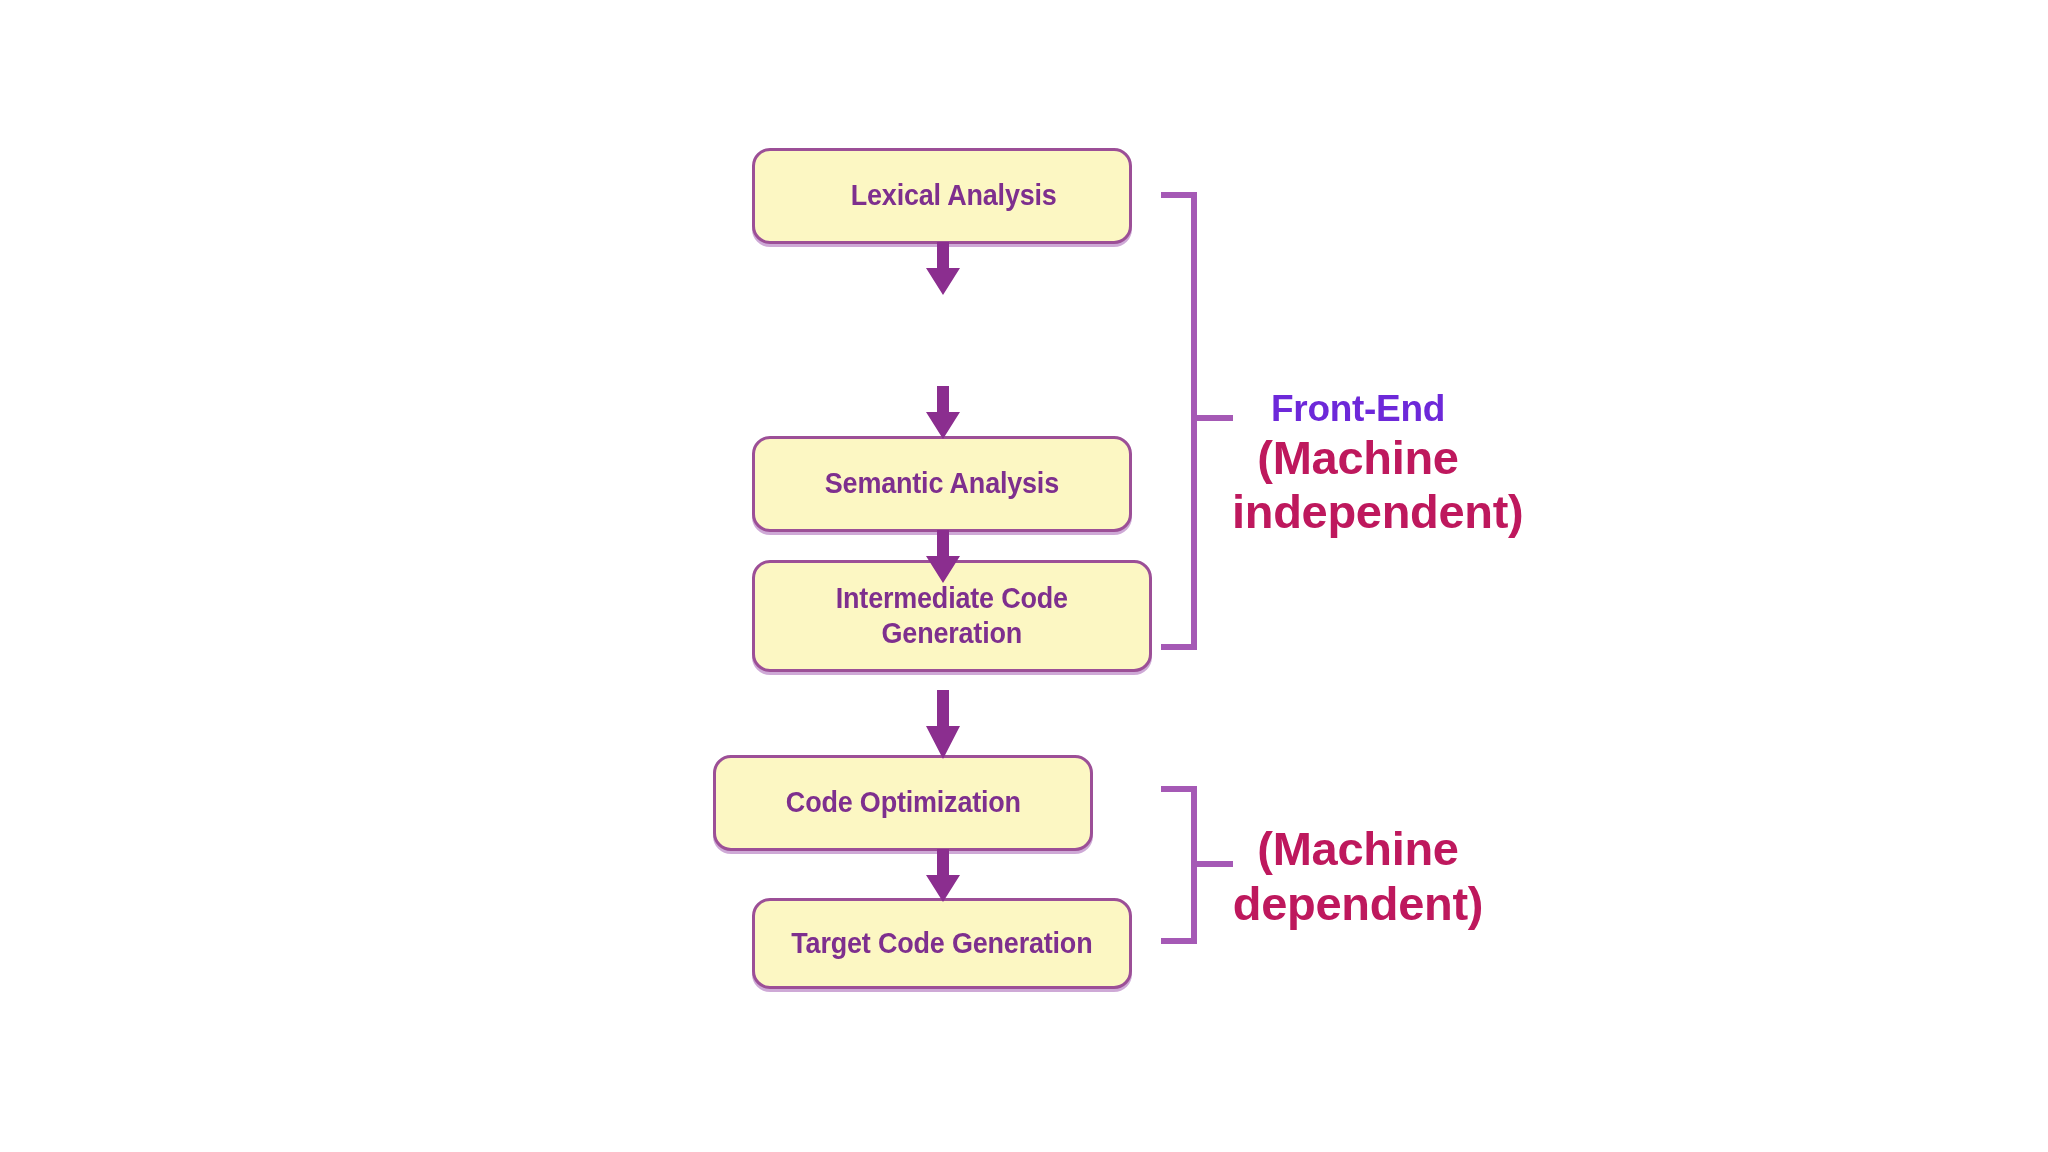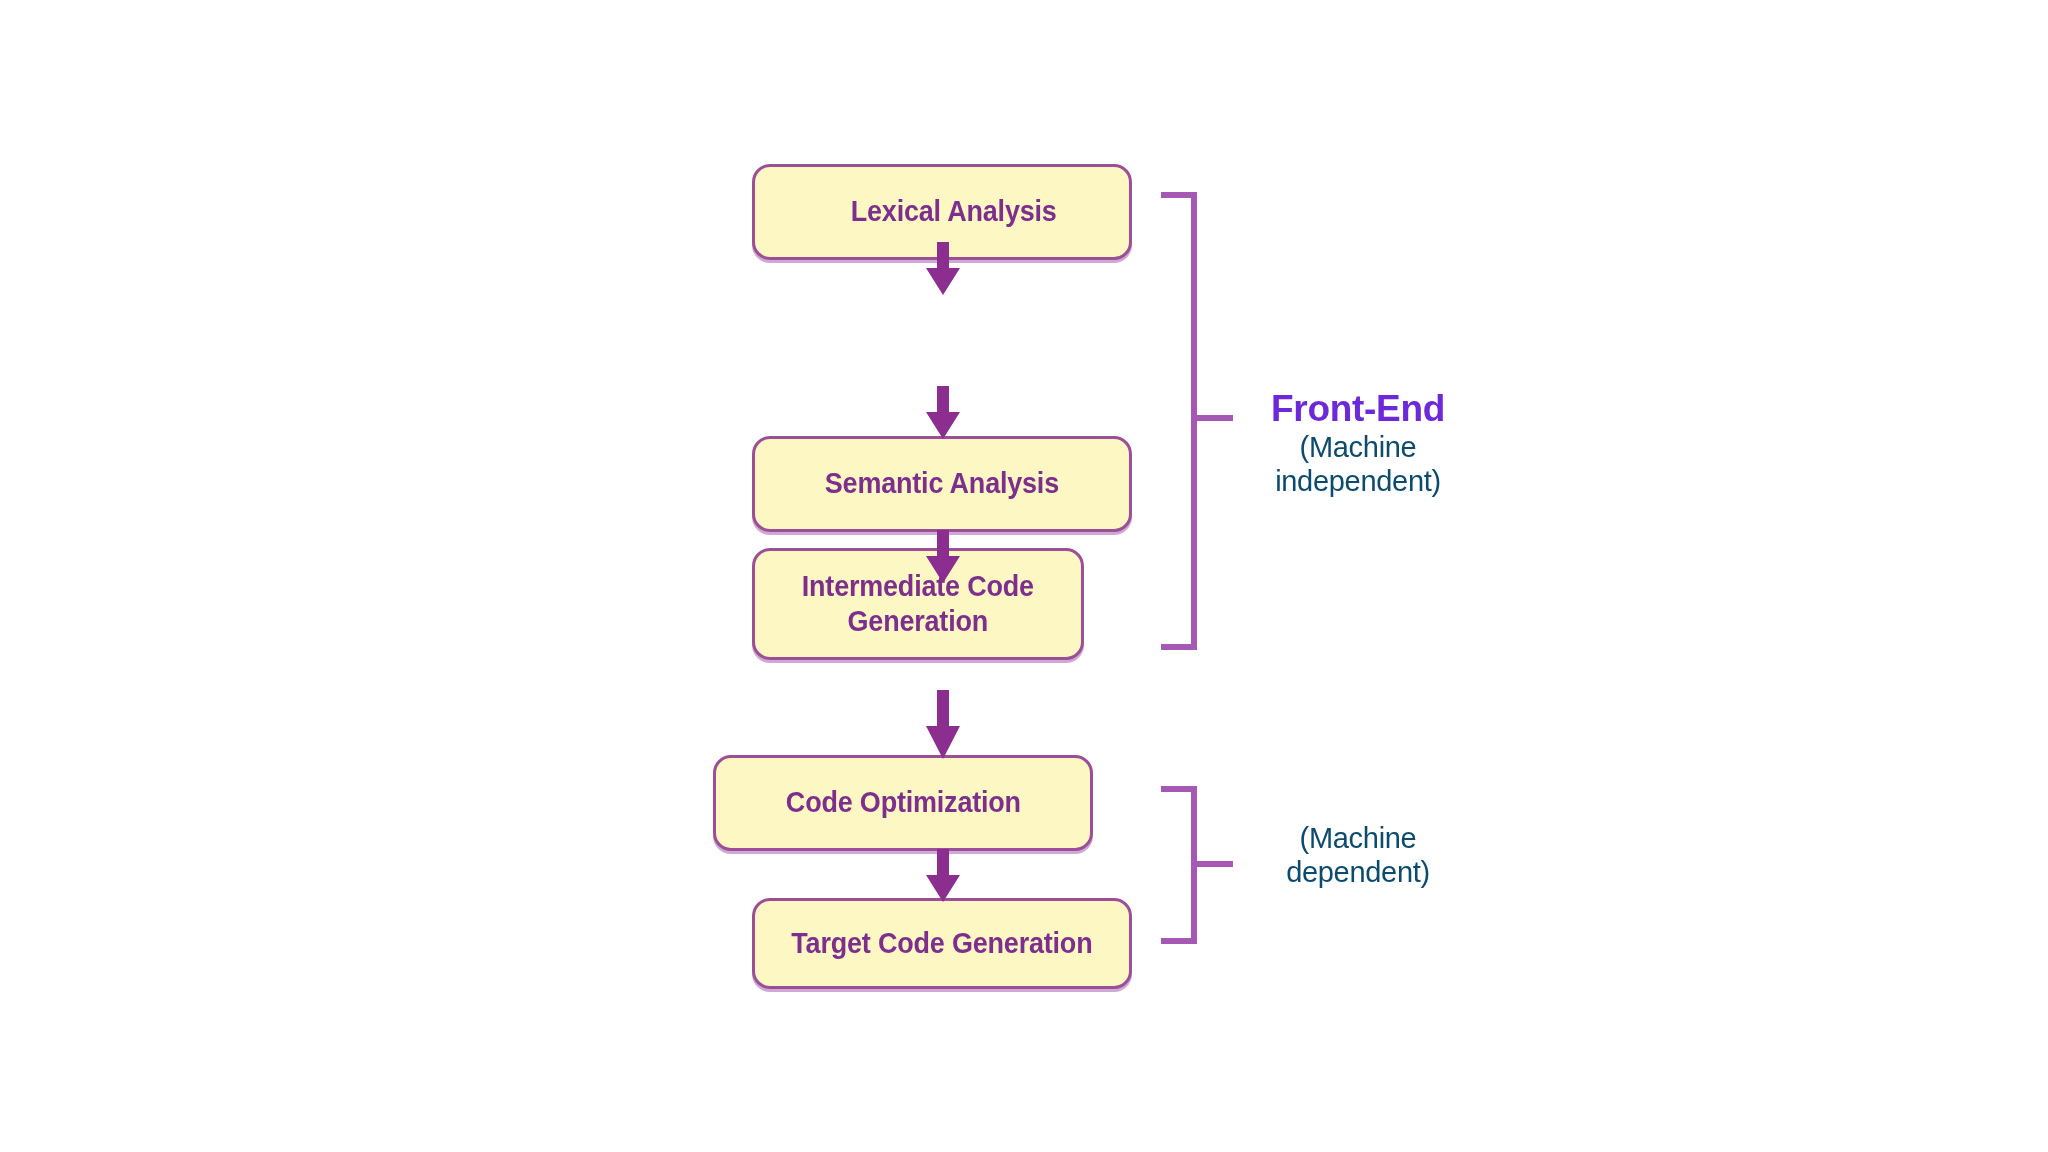--- a/index.html
+++ b/index.html
@@ -37,24 +37,24 @@
     font-weight: bold;
     font-size: 29px;
     line-height: 1.22;
     letter-spacing: -0.2px;
     font-stretch: condensed;
     transform: scaleX(0.93);
     white-space: pre-line;
     padding: 0 8px;
   }
 
-  .n1 { left: 752px; top: 164px;  width: 380px; height: 96px; padding-left: 24px; }
+  .n1 { left: 752px; top: 148px;  width: 380px; height: 96px; padding-left: 24px; }
   .n2 { left: 752px; top: 292px;  width: 380px; height: 96px; }
   .n3 { left: 752px; top: 436px;  width: 380px; height: 96px; }
-  .n4 { left: 752px; top: 548px;  width: 332px; height: 112px; }
+  .n4 { left: 752px; top: 560px;  width: 400px; height: 112px; }
   .n5 { left: 713px; top: 755px;  width: 380px; height: 96px; }
   .n6 { left: 752px; top: 898px;  width: 380px; height: 91px; }
 
   
   .arrow {
     position: absolute;
     left: 923px;
     width: 40px;
   }
   .arrow svg { display: block; width: 100%; height: 100%; }
@@ -82,23 +82,23 @@
   }
   .group-label .gl-title {
     display: block;
     font-weight: bold;
     font-size: 37px;
     color: #6d28d9;
     letter-spacing: -0.3px;
   }
   .group-label .gl-sub {
     display: block;
-    font-weight: normal;
-    font-size: 29px;
-    color: #0c4a6e;
+    font-weight: bold;
+    font-size: 47px;
+    color: #be185d;
     letter-spacing: -0.3px;
     white-space: pre-line;
   }
   .label-front { left: 1232px; top: 388px; width: 252px; }
   .label-back  { left: 1232px; top: 822px; width: 252px; }
 </style>
 </head>
 <body>
 
 <div id="stage">

